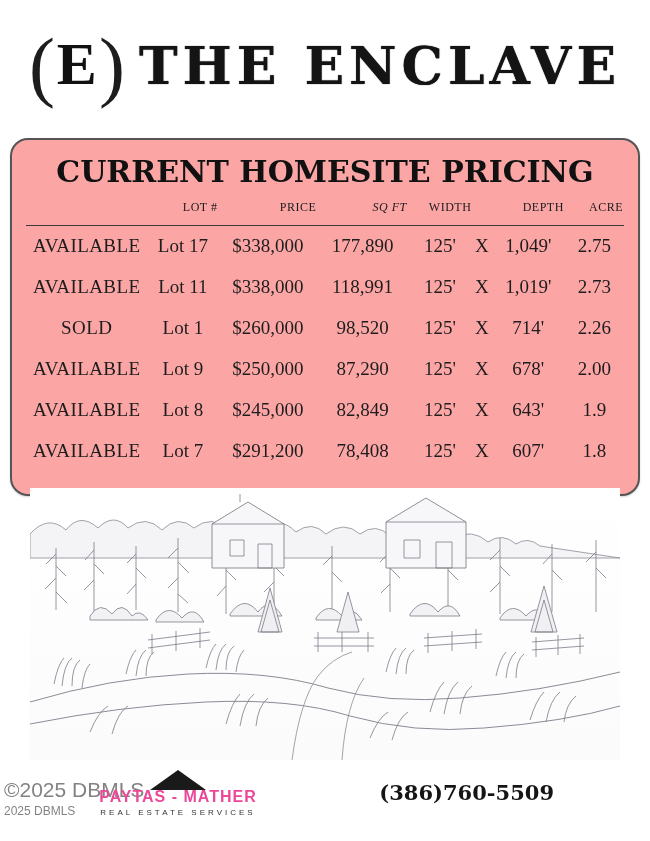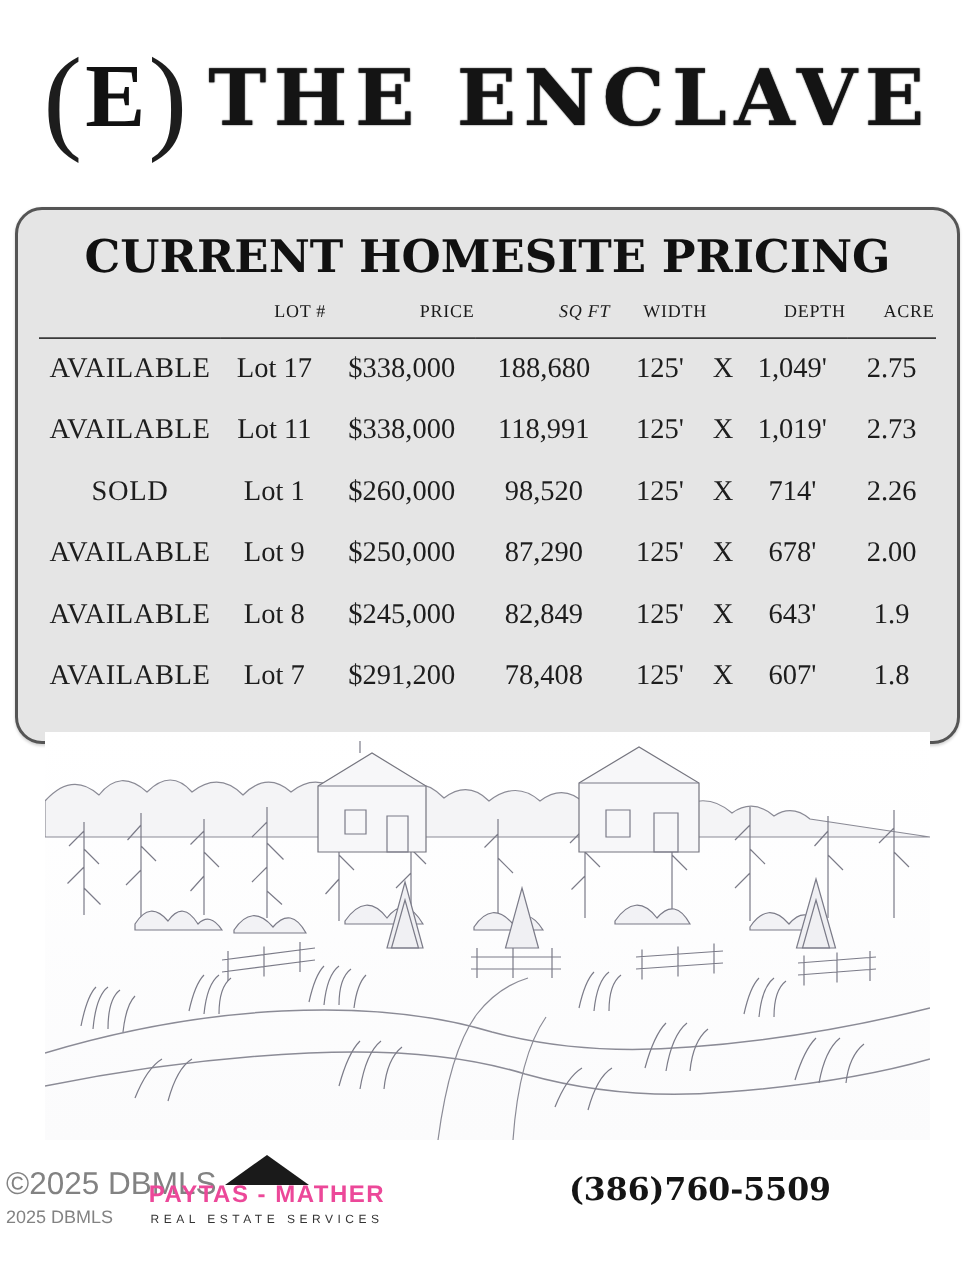--- a/index.html
+++ b/index.html
@@ -64,21 +64,21 @@
 
   
   .card {
     position: absolute;
     left: 10px;
     top: 138px;
     width: 630px;
     height: 358px;
     border: 2px solid #555;
     border-radius: 18px;
-    background: #e5e5e5;
+    background: #fca5a5;
     box-shadow: 0 1px 2px rgba(0,0,0,0.18);
     padding: 10px 14px 0 14px;
   }
   .card-title {
     text-align: center;
     font-family: "DejaVu Serif", serif;
     font-weight: 700;
     font-size: 30px;
     letter-spacing: 0px;
     color: #111;
@@ -247,21 +247,21 @@
         <th></th>
         <th></th>
         <th></th>
       </tr>
     </thead>
     <tbody>
       <tr>
         <td class="status">Available</td>
         <td class="lot">Lot 17</td>
         <td class="price">$338,000</td>
-        <td class="sqft">188,680</td>
+        <td class="sqft">177,890</td>
         <td class="width">125'</td>
         <td class="xcell">X</td>
         <td class="depth">1,049'</td>
         <td class="acre">2.75</td>
       </tr>
       <tr>
         <td class="status">Available</td>
         <td class="lot">Lot 11</td>
         <td class="price">$338,000</td>
         <td class="sqft">118,991</td>

